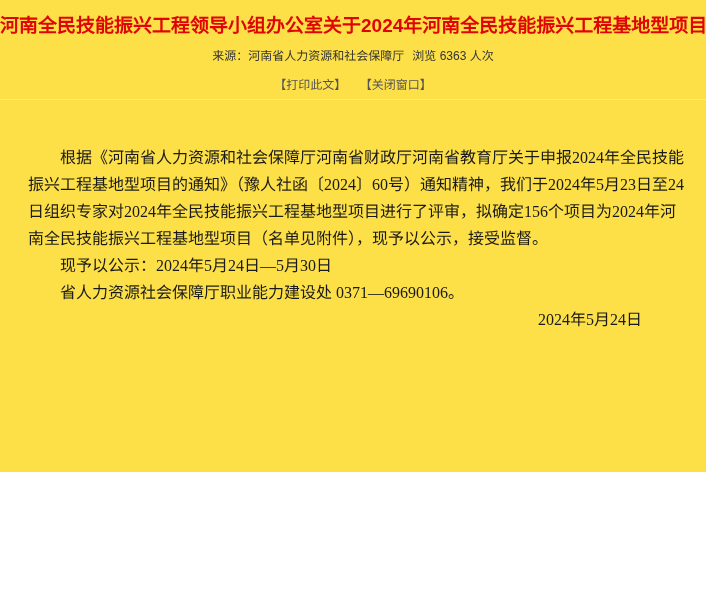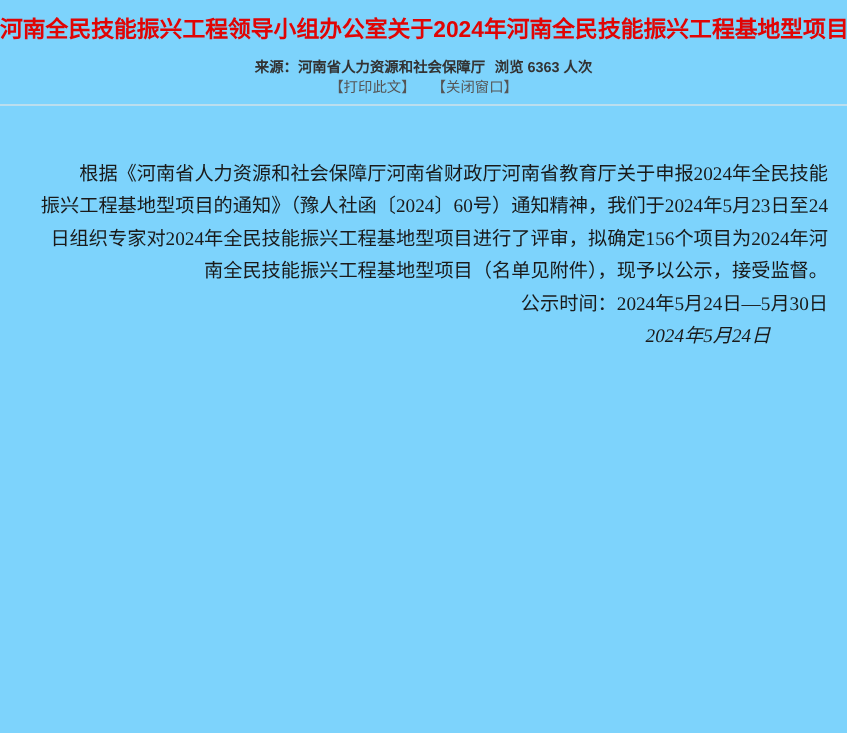--- a/index.html
+++ b/index.html
@@ -4,46 +4,46 @@
 <style>
   :root { --title-red: #e00505; }
   * { margin: 0; padding: 0; box-sizing: border-box; }
   html, body { background: #fff; }
   body {
     width: 706px; height: 611px;
     font-family: "Liberation Sans", sans-serif;
     overflow: hidden;
   }
   .page {
-    width: 706px; height: 611px;
-    background: #7dd3fc;
+    width: 706px; height: 472px;
+    background: #fde047;
     overflow: hidden;
   }
   
   .article-header { padding-top: 13px; }
   .page-title {
     text-align: center;
     color: var(--title-red);
     font-size: 19px;
     line-height: 25px;
     font-weight: bold;
     font-family: "Liberation Sans", sans-serif;
   }
   .page-title .t-line { display: block; white-space: nowrap; }
   .meta-row {
     margin-top: 8px;
     display: flex;
     justify-content: center;
     gap: 8px;
     font-size: 12px;
-    font-weight: bold;
+    font-weight: normal;
     color: #333333;
   }
   .actions-row {
-    margin-top: 0;
+    margin-top: 12px;
     text-align: center;
     font-size: 12px;
   }
   .action-link {
     color: #555555;
     text-decoration: none;
     margin: 0 5px;
     cursor: pointer;
   }
   .divider {
@@ -52,31 +52,30 @@
     height: 0;
   }
   
   .content {
     padding: 44px 16px 0 28px;
     font-family: "Liberation Serif", serif;
     font-size: 16px;
     line-height: 27px;
     color: #1a1a1a;
   }
-  .content p { margin: 0; text-align: right; }
+  .content p { margin: 0; }
   .indent { text-indent: 2em; }
   .gap-a { margin-top: 20px; }
   .gap-b { margin-top: 17px; }
   .gap-c { margin-top: 15px; }
   .gap-d { margin-top: 41px; }
   .date-line {
     margin-top: 100px;
     text-align: right;
     padding-right: 48px;
-    font-style: italic;
   }
 </style>
 </head>
 <body>
 
 <div class="page">
 
   <header class="article-header">
     <h1 class="page-title">
       <span class="t-line">河南全民技能振兴工程领导小组办公室关于2024年河南全民技能振兴工程基地型项目</span>
@@ -90,17 +89,18 @@
     <div class="actions-row">
       <a href="#" class="action-link">【打印此文】</a>
       <a href="#" class="action-link">【关闭窗口】</a>
     </div>
 
     <div class="divider"></div>
   </header>
 
   <main class="content">
     <p class="indent">根据《河南省人力资源和社会保障厅河南省财政厅河南省教育厅关于申报2024年全民技能振兴工程基地型项目的通知》（豫人社函〔2024〕60号）通知精神，我们于2024年5月23日至24日组织专家对2024年全民技能振兴工程基地型项目进行了评审，拟确定156个项目为2024年河南全民技能振兴工程基地型项目（名单见附件），现予以公示，接受监督。</p>
-    <p class="indent gap-a">公示时间：2024年5月24日—5月30日</p>
+    <p class="indent gap-a">现予以公示：2024年5月24日—5月30日</p>
+    <p class="indent gap-c">省人力资源社会保障厅职业能力建设处 0371—69690106。</p>
     <p class="date-line">2024年5月24日</p>
   </main>
 
 </div>
 
 </body></html>

